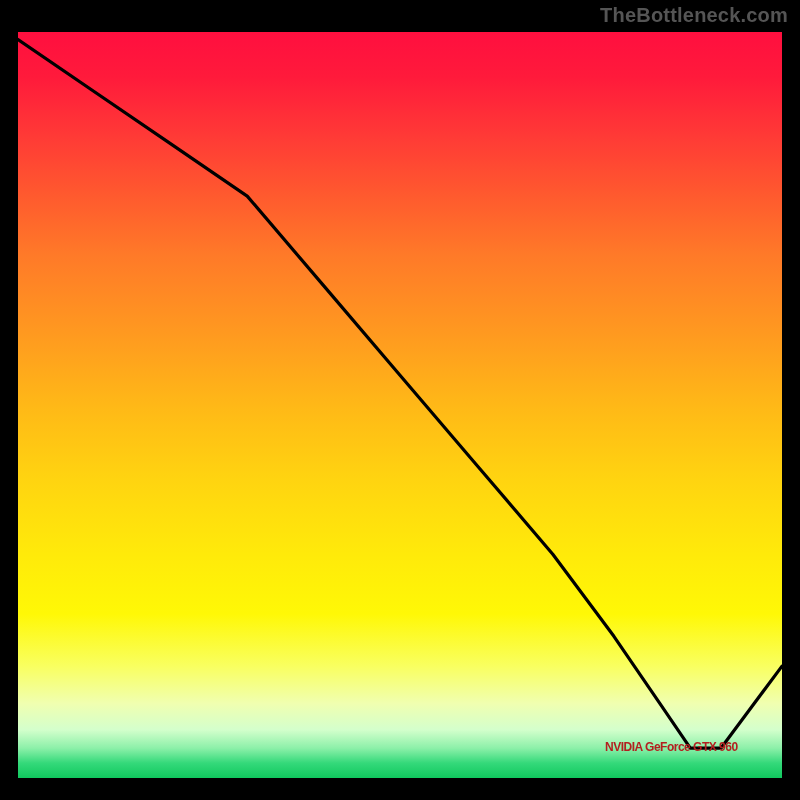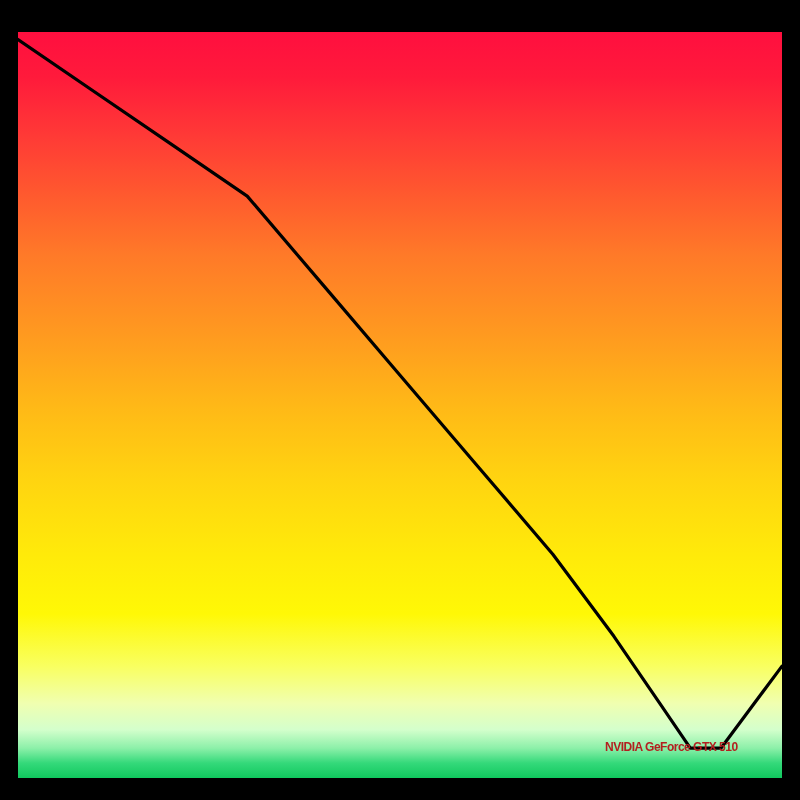--- a/index.html
+++ b/index.html
@@ -78,23 +78,24 @@
     white-space: nowrap;
     z-index: 30;
     letter-spacing: -0.5px;
   }
 </style>
 </head>
 <body>
 
 <div class="wrap">
 
+  <div class="watermark">TheBottleneck.com</div>
 
   <div class="plot">
 
     <svg class="curve-svg" viewBox="0 0 764 746" preserveAspectRatio="none">
       <path d="M0.0 7.5 L76.4 59.7 L152.8 111.9 L229.2 164.1 L305.6 253.6 L382.0 343.2 L458.4 432.7 L534.8 522.2 L595.9 604.3 L641.8 671.4 L672.3 716.2 L702.9 716.2 L764.0 634.1"></path>
     </svg>
 
-    <div class="label" style="left: 587.04px; top: 708.16px;">NVIDIA GeForce GTX 510</div>
+    <div class="label" style="left: 587.04px; top: 708.16px;">NVIDIA GeForce GTX 960</div>
 
   </div>
 </div>
 
 </body></html>

